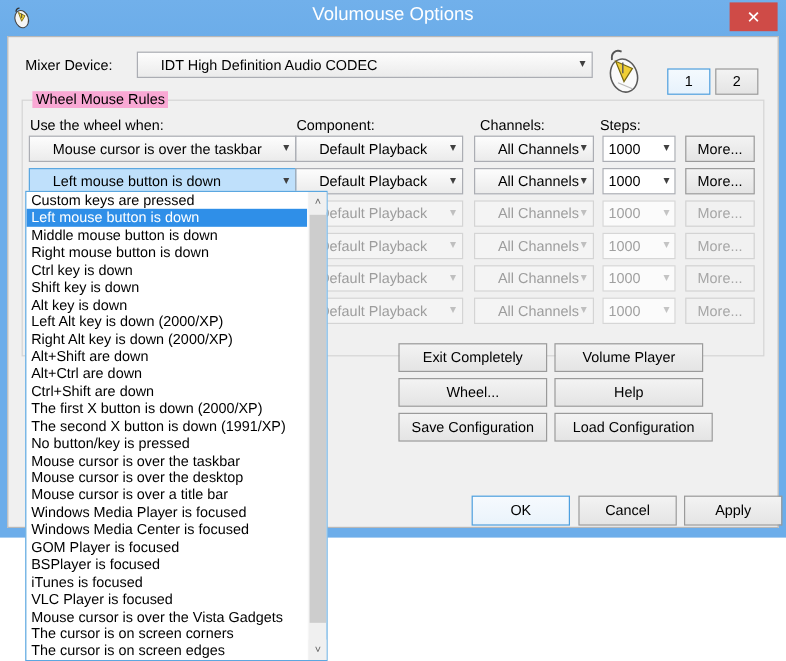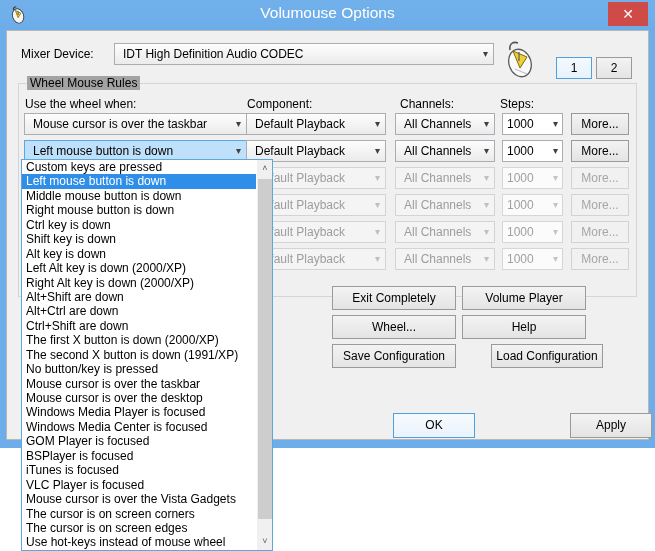--- a/index.html
+++ b/index.html
@@ -96,21 +96,21 @@
     white-space: nowrap;
   }
   .combo {
     position: absolute;
     box-sizing: border-box;
     background: linear-gradient(180deg,#fdfdfd 0%, #ebebeb 100%);
     border: 1px solid #abadb3;
     font-size: 12px;
     color: #000;
     line-height: 20px;
-    padding-left: 8px;
+    padding-left: 19px;
     white-space: nowrap;
     overflow: hidden;
     cursor: pointer;
   }
   .combo .arrow {
     position: absolute; right: 5px; top: 0;
     font-size: 10px; color: #404040;
     line-height: 20px;
   }
   .combo.disabled {
@@ -172,21 +172,21 @@
     border: 1px solid #4ea0e0;
     background: linear-gradient(180deg,#f4fafe 0%, #e7f2fc 100%);
   }
   .groupbox {
     position: absolute;
     box-sizing: border-box;
     border: 1px solid #d5d5d5;
   }
   .groupbox-title {
     position: absolute;
-    background: #a3a3a3;
+    background: #f9a8d4;
     font-size: 12px;
     color: #000;
     padding: 0 3px;
     white-space: nowrap;
   }
 
   
   #dropdown {
     position: absolute;
     left: 21px; top: 159px;
@@ -432,26 +432,29 @@
       </div>
       <div class="btn" style="left:325px; top:284px; width:124px; height:24px; line-height:22px;">
         <span>Wheel...</span>
       </div>
       <div class="btn" style="left:455px; top:284px; width:124px; height:24px; line-height:22px;">
         <span>Help</span>
       </div>
       <div class="btn" style="left:325px; top:313px; width:124px; height:24px; line-height:22px;">
         <span>Save Configuration</span>
       </div>
-      <div class="btn" style="left:455px; top:313px; width:112px; height:24px; line-height:22px;margin-left:29px;">
+      <div class="btn" style="left:455px; top:313px; width:132px; height:24px; line-height:22px;">
         <span>Load Configuration</span>
       </div>
 
       <div class="btn default" style="left:386px; top:382px; width:82px; height:25px; line-height:23px;">
         <span>OK</span>
+      </div>
+      <div class="btn" style="left:475px; top:382px; width:82px; height:25px; line-height:23px;">
+        <span>Cancel</span>
       </div>
       <div class="btn" style="left:563px; top:382px; width:82px; height:25px; line-height:23px;">
         <span>Apply</span>
       </div>
 
     </div>
   </div>
 
   <div id="dropdown">
     <div id="dd-items">
@@ -465,20 +468,21 @@
         <div class="dd-item">Left Alt key is down  (2000/XP)</div>
         <div class="dd-item">Right Alt key is down  (2000/XP)</div>
         <div class="dd-item">Alt+Shift are down</div>
         <div class="dd-item">Alt+Ctrl are down</div>
         <div class="dd-item">Ctrl+Shift are down</div>
         <div class="dd-item">The first X button is down  (2000/XP)</div>
         <div class="dd-item">The second X button is down  (1991/XP)</div>
         <div class="dd-item">No button/key is pressed</div>
         <div class="dd-item">Mouse cursor is over the taskbar</div>
         <div class="dd-item">Mouse cursor is over the desktop</div>
+        <div class="dd-item">Mouse cursor is over a title bar</div>
         <div class="dd-item">Windows Media Player is focused</div>
         <div class="dd-item">Windows Media Center is focused</div>
         <div class="dd-item">GOM Player is focused</div>
         <div class="dd-item">BSPlayer is focused</div>
         <div class="dd-item">iTunes is focused</div>
         <div class="dd-item">VLC Player is focused</div>
         <div class="dd-item">Mouse cursor is over the Vista Gadgets</div>
         <div class="dd-item">The cursor is on screen corners</div>
         <div class="dd-item">The cursor is on screen edges</div>
         <div class="dd-item">Use hot-keys instead of mouse wheel</div>

